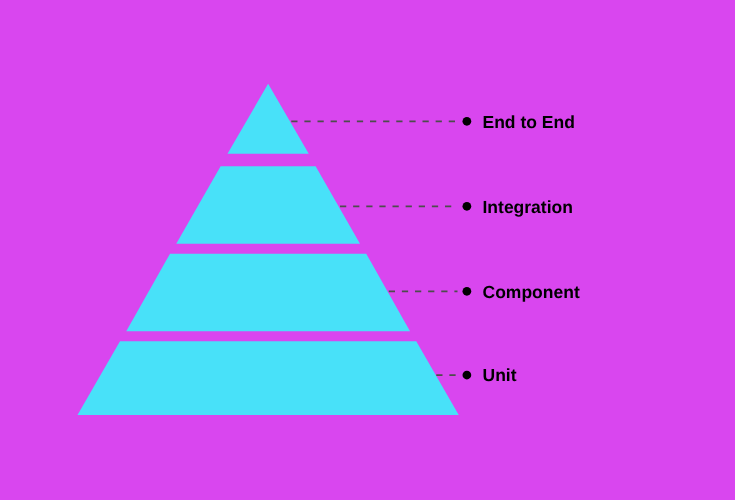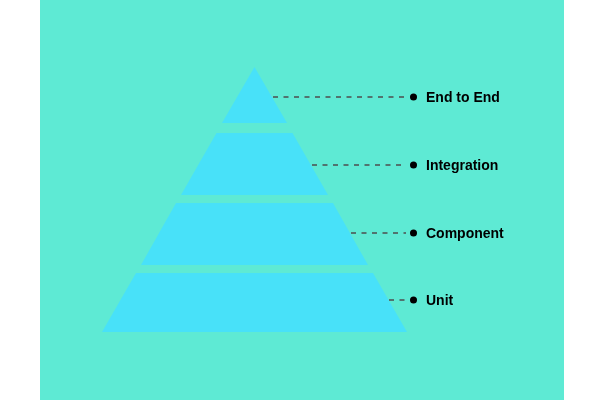--- a/index.html
+++ b/index.html
@@ -2,26 +2,25 @@
 <html><head>
 <meta charset="utf-8">
 <style>
   html, body {
     margin: 0;
     padding: 0;
     background: #ffffff;
   }
   .canvas {
     position: relative;
-    width: 524px;
+    width: 588px;
     height: 400px;
-    background: #5eead4;
+    background: #d946ef;
     overflow: hidden;
     font-family: "Liberation Sans", sans-serif;
-    margin-left: 40px;
   }
   svg text.level-label {
     font-family: "Liberation Sans", sans-serif;
     font-size: 14px;
     font-weight: bold;
   }
 </style>
 </head>
 <body>
 

